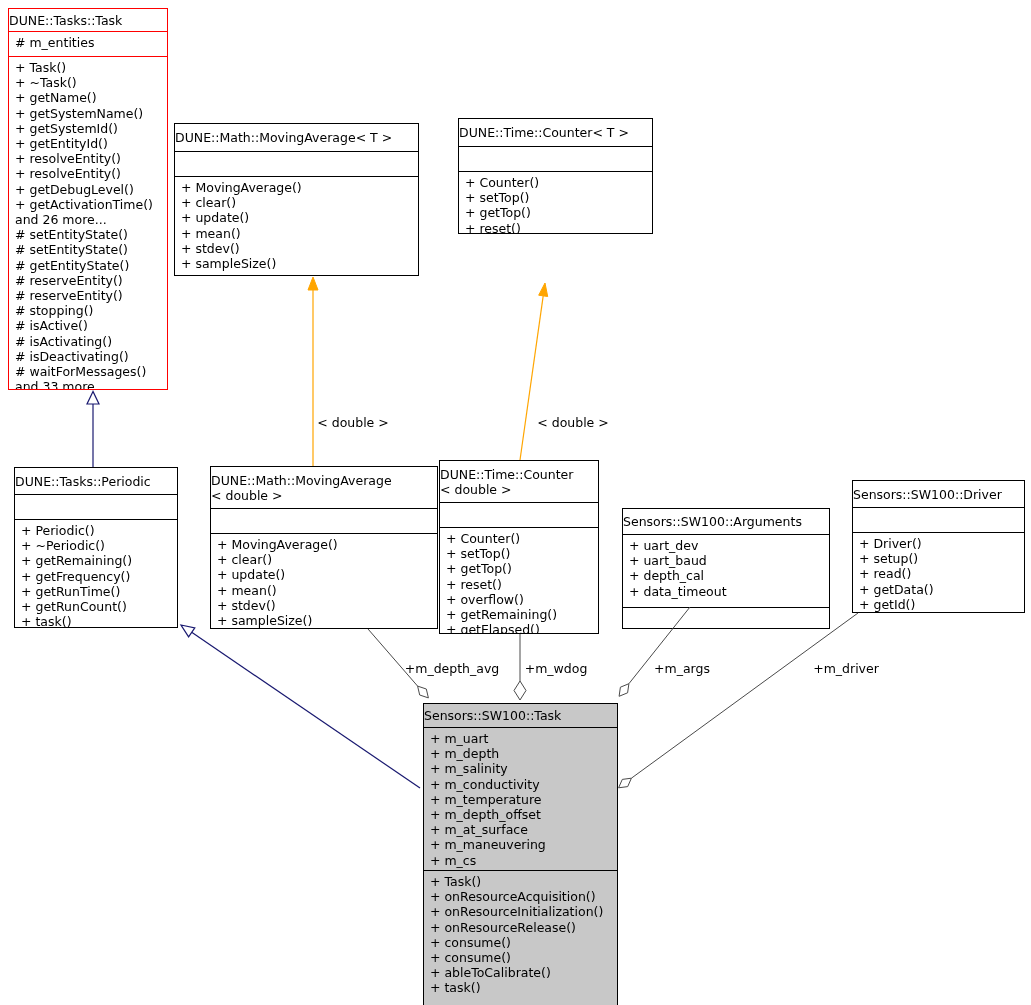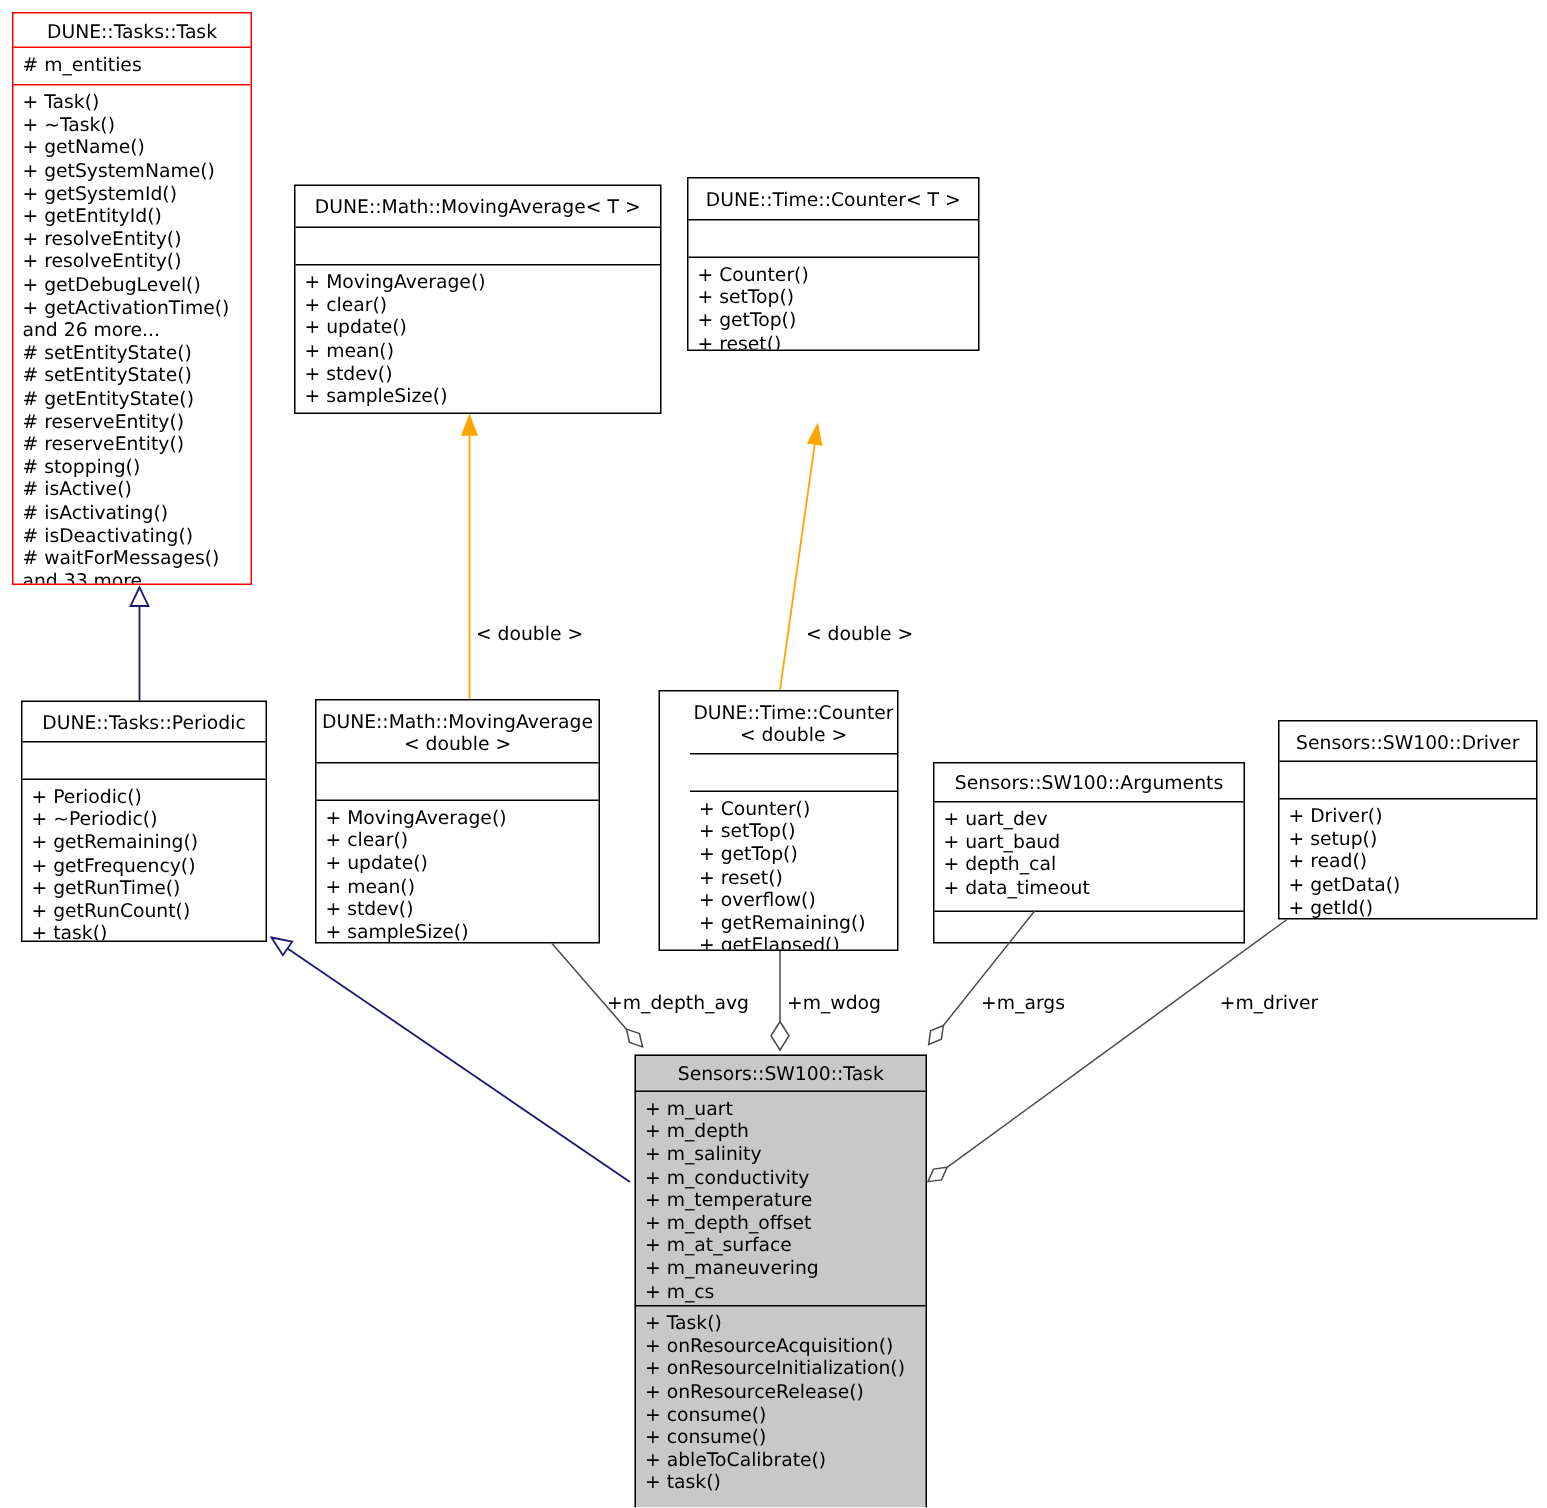--- a/index.html
+++ b/index.html
@@ -9,21 +9,21 @@
     --c-red:#ff0000;
     --c-gray:#c8c8c8;
   }
   html,body{margin:0;padding:0;background:#ffffff;}
   body{font-family:"DejaVu Sans","Liberation Sans",sans-serif;font-size:12.5px;color:#000;}
   #canvas{position:relative;width:1031px;height:1005px;background:#fff;overflow:hidden;}
 
   .cls{position:absolute;box-sizing:border-box;border:1px solid #000;background:#fff;display:flex;flex-direction:column;z-index:1;}
   .cls.red{border-color:var(--c-red);}
   .cls.gray{background:var(--c-gray);}
-  .cls-title{box-sizing:border-box;flex:0 0 auto;display:flex;flex-direction:column;justify-content:center;align-items:center;border-bottom:1px solid #000;text-align:center;line-height:15px;}
+  .cls-title{box-sizing:border-box;flex:0 0 auto;display:flex;flex-direction:column;justify-content:center;align-items:flex-start;border-bottom:1px solid #000;text-align:center;line-height:15px;}
   .red .cls-title{border-bottom-color:var(--c-red);}
   .cls-attrs{box-sizing:border-box;flex:0 0 auto;border-bottom:1px solid #000;padding:3px 6px;line-height:15.2px;}
   .red .cls-attrs{border-bottom-color:var(--c-red);}
   .cls-methods{box-sizing:border-box;flex:1 1 auto;padding:3px 6px;line-height:15.2px;overflow:hidden;}
   .member-line{white-space:nowrap;}
 
   #edges{position:absolute;left:0;top:0;z-index:2;pointer-events:none;}
   .edge-inherit{stroke:var(--c-inherit);stroke-width:1.2;fill:none;}
   .head-inherit{stroke:var(--c-inherit);stroke-width:1.2;fill:#ffffff;}
   .edge-tmpl{stroke:var(--c-tmpl);stroke-width:1.2;fill:none;}
@@ -64,21 +64,21 @@
         <div class="member-line"># reserveEntity()</div>
         <div class="member-line"># stopping()</div>
         <div class="member-line"># isActive()</div>
         <div class="member-line"># isActivating()</div>
         <div class="member-line"># isDeactivating()</div>
         <div class="member-line"># waitForMessages()</div>
         <div class="member-line">and 33 more...</div>
       </div>
   </div>
 
-  <div class="cls" style="left:196px;top:123px;width:245px;height:153px;">
+  <div class="cls" style="left:174px;top:123px;width:245px;height:153px;">
     <div class="cls-title" style="height:28px;">
       <div>DUNE::Math::MovingAverage&lt; T &gt;</div>
     </div>
     <div class="cls-attrs" style="height:25px;"></div>
     <div class="cls-methods">
         <div class="member-line">+ MovingAverage()</div>
         <div class="member-line">+ clear()</div>
         <div class="member-line">+ update()</div>
         <div class="member-line">+ mean()</div>
         <div class="member-line">+ stdev()</div>
@@ -111,37 +111,37 @@
         <div class="member-line">+ Periodic()</div>
         <div class="member-line">+ ~Periodic()</div>
         <div class="member-line">+ getRemaining()</div>
         <div class="member-line">+ getFrequency()</div>
         <div class="member-line">+ getRunTime()</div>
         <div class="member-line">+ getRunCount()</div>
         <div class="member-line">+ task()</div>
       </div>
   </div>
 
-  <div class="cls" style="left:210px;top:466px;width:190px;height:163px;">
+  <div class="cls" style="left:210px;top:466px;width:228px;height:163px;">
     <div class="cls-title" style="height:42px;">
       <div>DUNE::Math::MovingAverage</div>
       <div>&lt; double &gt;</div>
     </div>
     <div class="cls-attrs" style="height:25px;"></div>
     <div class="cls-methods">
         <div class="member-line">+ MovingAverage()</div>
         <div class="member-line">+ clear()</div>
         <div class="member-line">+ update()</div>
         <div class="member-line">+ mean()</div>
         <div class="member-line">+ stdev()</div>
         <div class="member-line">+ sampleSize()</div>
       </div>
   </div>
 
-  <div class="cls" style="left:439px;top:460px;width:160px;height:174px;padding-left:20px;">
+  <div class="cls" style="left:439px;top:460px;width:160px;height:174px;">
     <div class="cls-title" style="height:42px;">
       <div>DUNE::Time::Counter</div>
       <div>&lt; double &gt;</div>
     </div>
     <div class="cls-attrs" style="height:25px;"></div>
     <div class="cls-methods">
         <div class="member-line">+ Counter()</div>
         <div class="member-line">+ setTop()</div>
         <div class="member-line">+ getTop()</div>
         <div class="member-line">+ reset()</div>

